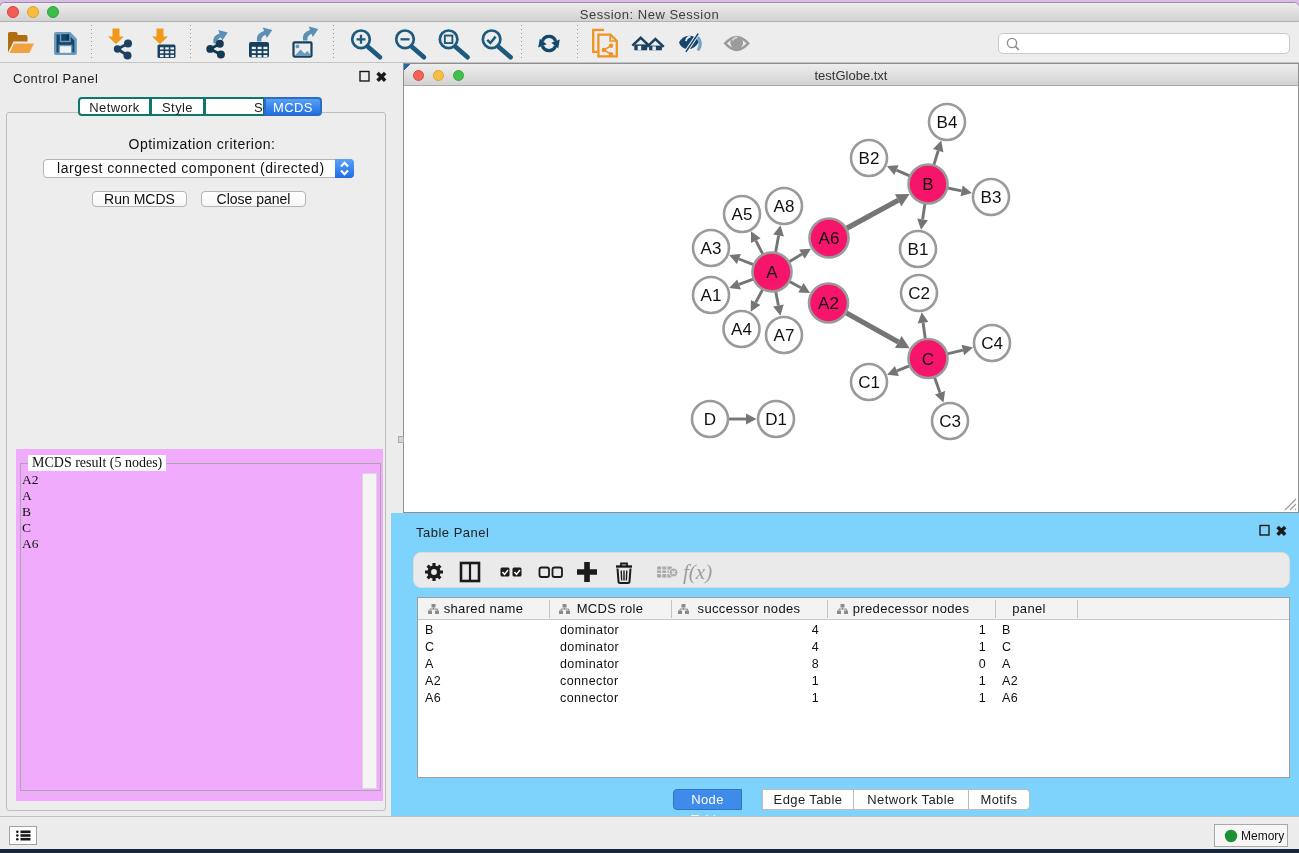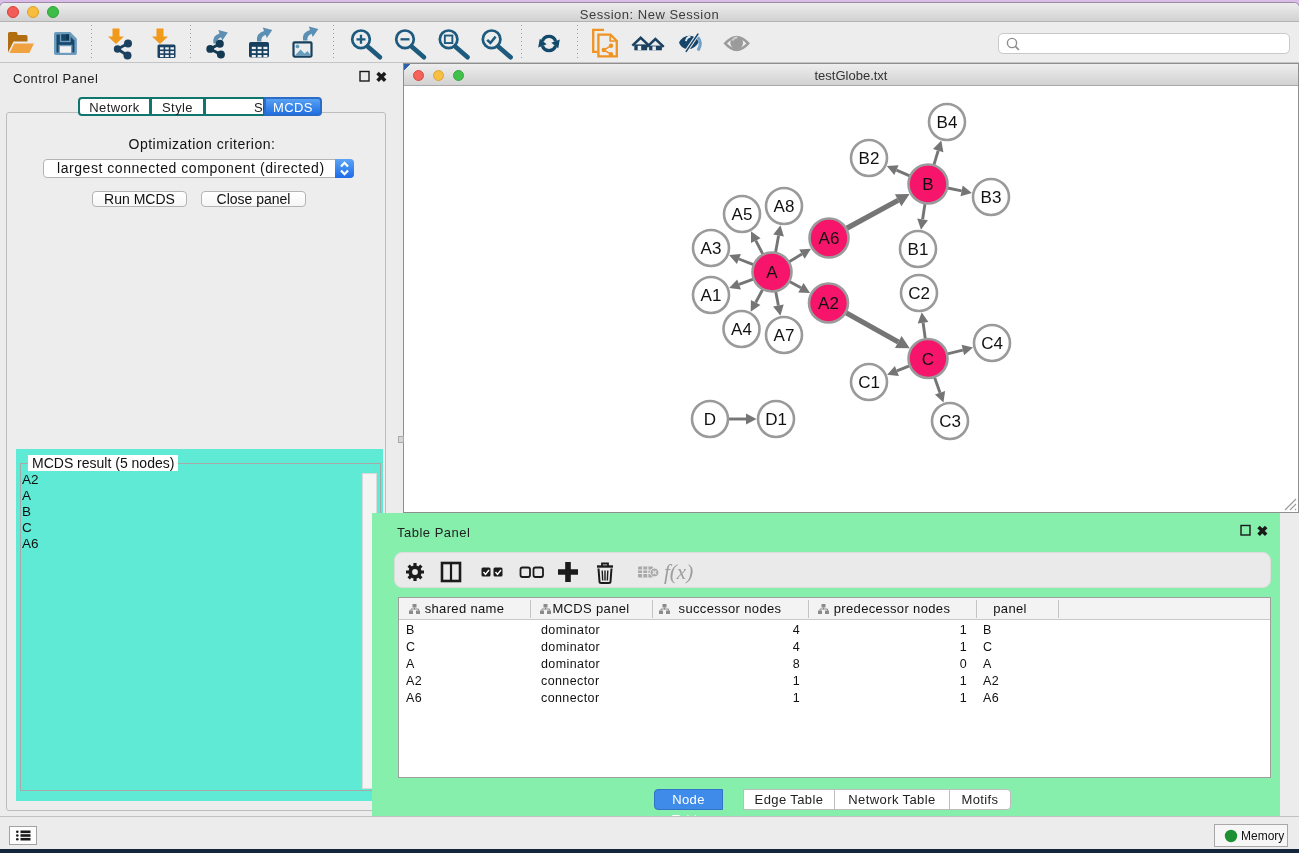--- a/index.html
+++ b/index.html
@@ -17,32 +17,32 @@
   #search { position:absolute; left:998px; top:30px; width:292px; height:21px; background:#fff; border:1px solid #c9c9c9; border-radius:5px; }
   
   #cpHead { left:0; top:60px; width:391px; height:29px; background:#ececec; }
   #cpTitle { left:13px; top:8px; font-size:13px; color:#222; letter-spacing:0.5px; }
   #cpPane { left:6px; top:109px; width:380px; height:699px; border:1px solid #bdbdbd; background:#ededed; border-radius:3px; }
   .tabseg { position:absolute; top:0; height:19px; font-size:13px; color:#222; text-align:center; background:#fff; border:2px solid #0f766e; line-height:18px; letter-spacing:0.4px; }
   #optlbl { left:0; width:392px; top:133px; text-align:center; font-size:14px; color:#111; letter-spacing:0.5px; }
   #combo { left:37px; width:311px; height:19px; background:#fff; border:1px solid #b4b4b4; border-radius:4px; font-size:14px; color:#111; line-height:17px; padding-left:13px; letter-spacing:0.55px; }
   #comboBtn { position:absolute; right:-1px; top:-1px; width:19px; height:19px; border-radius:0 4px 4px 0; background:linear-gradient(#5ba4f5,#1d6be8); }
   .btn { position:absolute; height:16px; background:linear-gradient(#ffffff,#f6f6f6); border:1px solid #b4b4b4; border-radius:4px; font-size:14px; color:#111; text-align:center; line-height:15px; }
-  #resultBox { left:10px; top:341px; width:367px; height:353px; background:#5eead4; }
+  #resultBox { left:10px; top:341px; width:367px; height:353px; background:#f0abfc;font-family:Liberation Serif, serif; }
   #fieldset { position:absolute; left:4px; top:14px; width:361px; height:328px; border:1px solid #a8a8a8; }
   #legend { position:absolute; left:7px; top:-9px; background:#fff; padding:0 4px; font-size:14px; color:#111; }
   #mlist { position:absolute; left:1px; top:8px; width:340px; font-size:13.5px; color:#111; line-height:16px; }
   #mscroll { position:absolute; right:3px; top:9px; width:15px; height:316px; background:#f4f4f4; border:1px solid #d9d9d9; }
   
   #net { left:403px; top:60px; width:896px; height:450px; background:#fff; border:1px solid #8f8f8f; }
   #netTitle { position:absolute; left:0; top:0; width:894px; height:22px; background:linear-gradient(#eeeeee,#d2d2d2); border-bottom:1px solid #a9a9a9; }
   .tl2 { position:absolute; top:5.5px; width:11px; height:11px; border-radius:50%; }
   #netName { position:absolute; left:0; right:0; top:4px; text-align:center; font-size:13px; color:#333; }
   
-  #tp { left:372px; top:510px; width:908px; height:305px; background:#86efac; }
+  #tp { left:391px; top:510px; width:908px; height:305px; background:#7dd3fc; }
   #tpTitle { position:absolute; left:25px; top:12px; font-size:13px; color:#222; letter-spacing:0.5px; }
   #tpToolbar { position:absolute; left:22px; top:39px; width:877px; height:36px; background:#eaeaea; border:1px solid #dcdcdc; border-radius:8px; }
   #tbl { position:absolute; left:26px; top:84px; width:873px; height:181px; background:#fff; border:1px solid #9e9e9e; }
   #thead { position:absolute; left:0; top:0; width:871px; height:22px; background:#f3f3f3; border-bottom:1px solid #c9c9c9; }
   .th { position:absolute; top:0; height:22px; font-size:13px; color:#111; text-align:center; line-height:22px; letter-spacing:0.35px; }
   .thsep { position:absolute; top:2px; height:18px; width:1px; background:#c4c4c4; }
   .td { position:absolute; font-size:12.5px; color:#111; height:16px; line-height:16px; letter-spacing:0.4px; }
   
   .btab { position:absolute; top:0; height:21px; font-size:13px; line-height:20px; text-align:center; background:#fff; border:1px solid #bcbcbc; color:#222; letter-spacing:0.4px; }
   
@@ -408,21 +408,21 @@
                 </g>
             <g transform="translate(419,6)">
                   <rect x="3.5" y="0" width="4" height="3.5"></rect>
                   <rect x="0" y="6.5" width="4" height="3.5"></rect>
                   <rect x="7" y="6.5" width="4" height="3.5"></rect>
                   <path d="M5.5 3.5 v2 M2 6.5 v-1.5 h7.5 v1.5" stroke="#8a8a8a" fill="none"></path>
                 </g>
           </g>
         </svg>
         <div class="th" style="left:0;width:131px;">shared name</div>
-        <div class="th" style="left:131px;width:122px;">MCDS panel</div>
+        <div class="th" style="left:131px;width:122px;">MCDS role</div>
         <div class="th" style="left:253px;width:156px;">successor nodes</div>
         <div class="th" style="left:409px;width:168px;">predecessor nodes</div>
         <div class="th" style="left:552px;width:118px;">panel</div>
         <div class="thsep" style="left:131px;"></div>
         <div class="thsep" style="left:253px;"></div>
         <div class="thsep" style="left:409px;"></div>
         <div class="thsep" style="left:577px;"></div>
         <div class="thsep" style="left:659px;"></div>
       </div>
       <div class="abs" style="left:0;top:22px;width:871px;height:160px;font-size:12.5px;">

